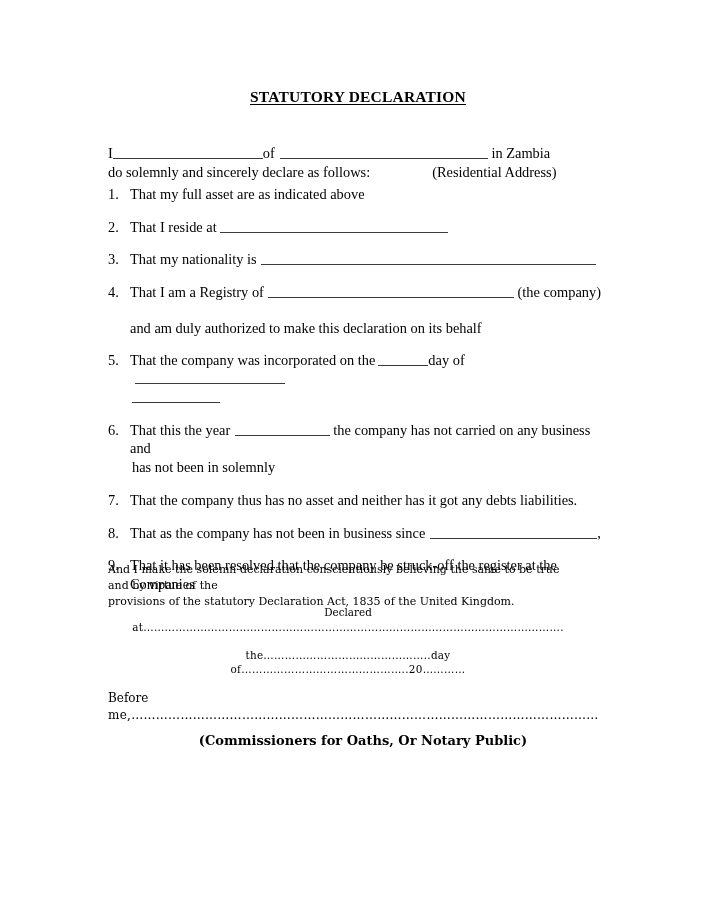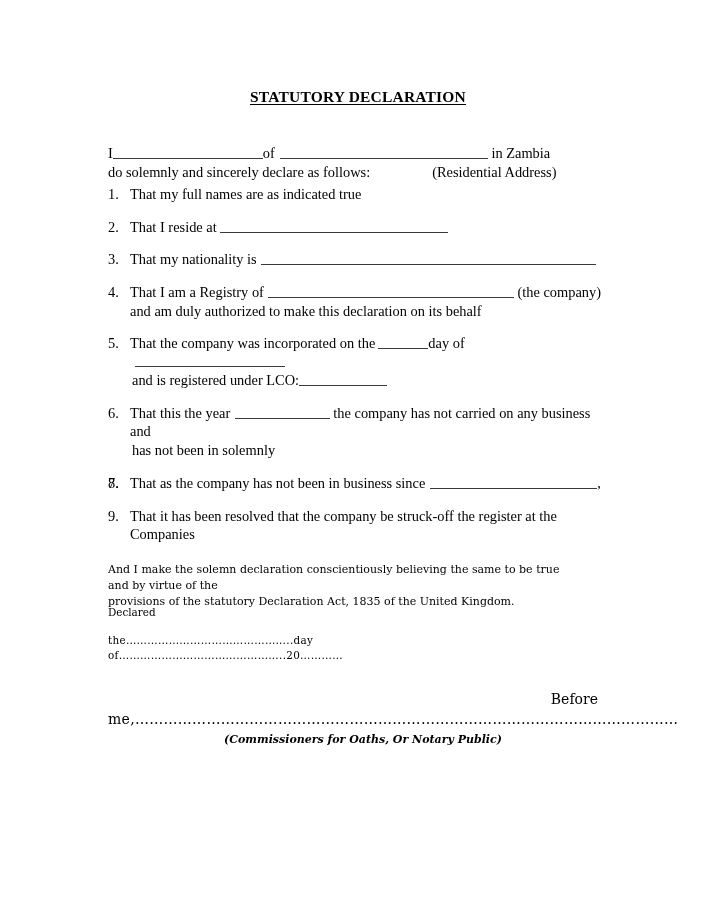--- a/index.html
+++ b/index.html
@@ -95,20 +95,21 @@
     padding-left: 22px;
     margin-bottom: 13px;
   }
   .item .num {
     position: absolute;
     left: 0;
     top: 0;
   }
   .item .sub {
     display: block;
+    margin-top: 17px;
   }
   .item .sub.tight {
     margin-top: 0px;
   }
   .item .cont {
     display: block;
     margin-left: 2px;
   }
 
   
@@ -124,43 +125,41 @@
 
   .declared-block {
     position: absolute;
     top: 605px;
     left: 108px;
     width: 480px;
     font-family: "DejaVu Serif", "Liberation Serif", serif;
     font-size: 10.4px;
     line-height: 1.42;
   }
-  .declared-block .grp { margin-bottom: 13px; }
+  .declared-block .grp { margin-bottom: 13px; text-align: center; }
   .dots-long  { letter-spacing: 0.3px; }
 
   .before-block {
     position: absolute;
     top: 690px;
     left: 108px;
     width: 490px;
     font-family: "DejaVu Serif", "Liberation Serif", serif;
-    font-size: 14px;
+    font-size: 12px;
     line-height: 1.42;
-    text-align: right;
   }
 
   .footer-note {
     position: absolute;
     top: 733px;
     left: 0;
     width: 716px;
     text-align: center;
     font-family: "DejaVu Serif", "Liberation Serif", serif;
-    font-size: 11px;
-    font-style: italic;
+    font-size: 13px;
     font-weight: bold;
   }
   .footer-note .inner {
     display: inline-block;
     margin-left: 10px;
   }
 </style>
 </head>
 <body>
 
@@ -177,21 +176,21 @@
     </div>
     <div class="intro-line2">
       <span>do solemnly and sincerely declare as follows:</span><span class="gap-addr"></span><span>(Residential Address)</span>
     </div>
   </div>
 
   <div class="items">
 
     <div class="item" style="margin-bottom:14px;">
       <span class="num">1.</span>
-      <span>That my full names are as indicated true</span>
+      <span>That my full asset are as indicated above</span>
     </div>
 
     <div class="item" style="margin-bottom:14px;">
       <span class="num">2.</span>
       <span>That I reside at</span><span class="blank b-reside"></span>
     </div>
 
     <div class="item" style="margin-bottom:14px;">
       <span class="num">3.</span>
       <span>That my nationality is</span><span class="blank b-nation"></span>
@@ -200,31 +199,32 @@
     <div class="item" style="margin-bottom:13px;">
       <span class="num">4.</span>
       <span>That I am a Registry of</span><span class="blank b-dir"></span>
       <span>(the company)</span>
       <span class="sub">and am duly authorized to make this declaration on its behalf</span>
     </div>
 
     <div class="item" style="margin-bottom:14px;">
       <span class="num">5.</span>
       <span>That the company was incorporated on the</span><span class="blank b-day"></span><span>day of</span><span class="blank b-month"></span>
-      <span class="sub tight cont"><span>and is registered under LCO:</span><span class="blank b-lco"></span></span>
+      <span class="sub tight cont"><span class="blank b-lco"></span></span>
     </div>
 
     <div class="item" style="margin-bottom:14px;">
       <span class="num">6.</span>
       <span>That this the year</span><span class="blank b-year"></span><span>the company has not carried on any business and</span>
       <span class="sub tight cont">has not been in solemnly</span>
     </div>
 
     <div class="item" style="margin-bottom:14px;">
       <span class="num">7.</span>
+      <span>That the company thus has no asset and neither has it got any debts liabilities.</span>
     </div>
 
     <div class="item" style="margin-bottom:14px;">
       <span class="num">8.</span>
       <span>That as the company has not been in business since</span><span class="blank b-since"></span><span>,</span>
     </div>
 
     <div class="item" style="margin-bottom:0px;">
       <span class="num">9.</span>
       <span>That it has been resolved that the company be struck-off the register at the Companies</span>
@@ -233,20 +233,21 @@
   </div>
 
   <div class="closing">
     <div>And I make the solemn declaration conscientiously believing the same to be true and by virtue of the</div>
     <div>provisions of the statutory Declaration Act, 1835 of the United Kingdom.</div>
   </div>
 
   <div class="declared-block">
     <div class="grp">
       <div>Declared</div>
+      <div class="dots-long">at……………………………………………………………………………………………………….</div>
     </div>
     <div class="grp">
       <div class="dots-long">the………………………………………..day</div>
       <div class="dots-long">of………………………………………..20…………</div>
     </div>
   </div>
 
   <div class="before-block">
     <div>Before</div>
     <div class="dots-long">me,……………………………………………………………………………………………………</div>

